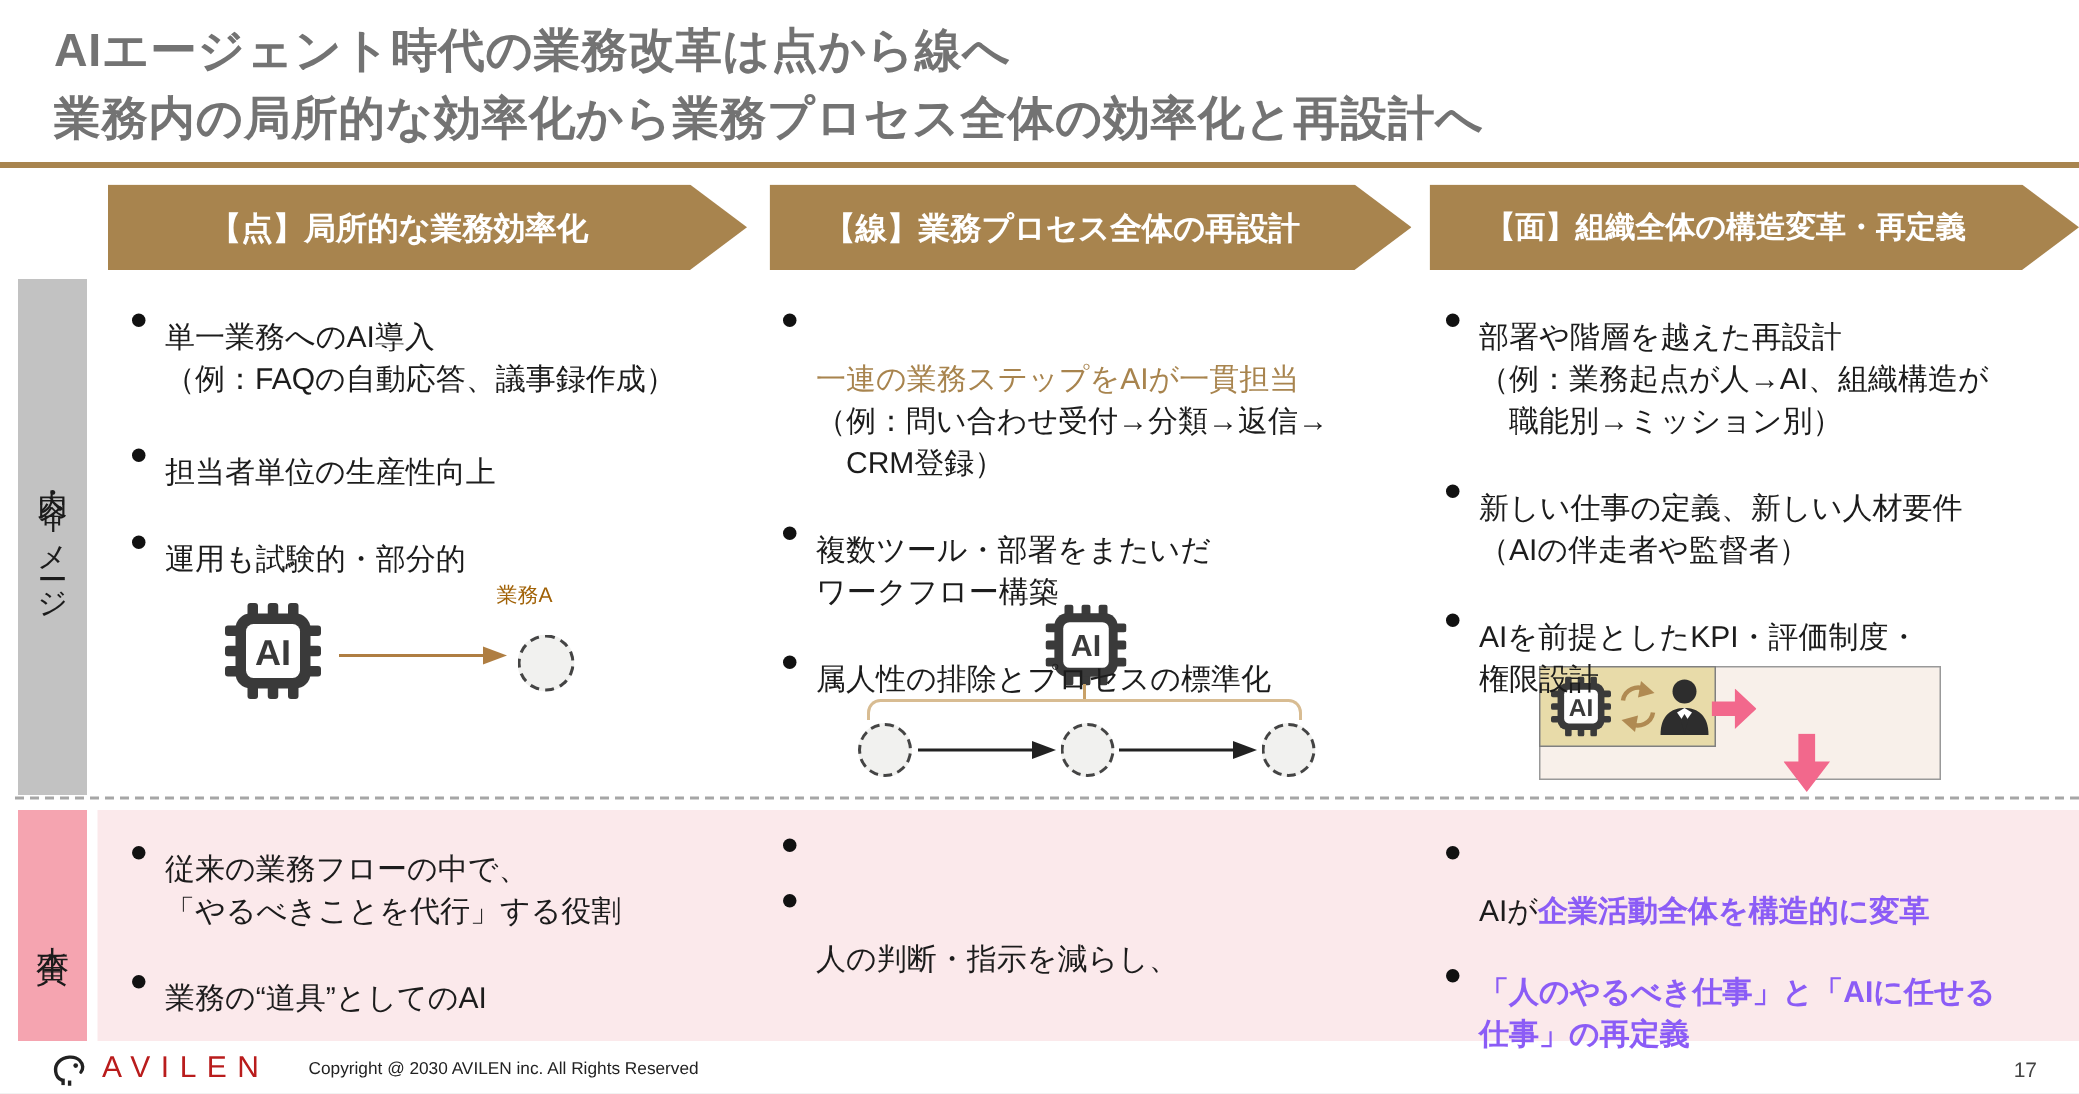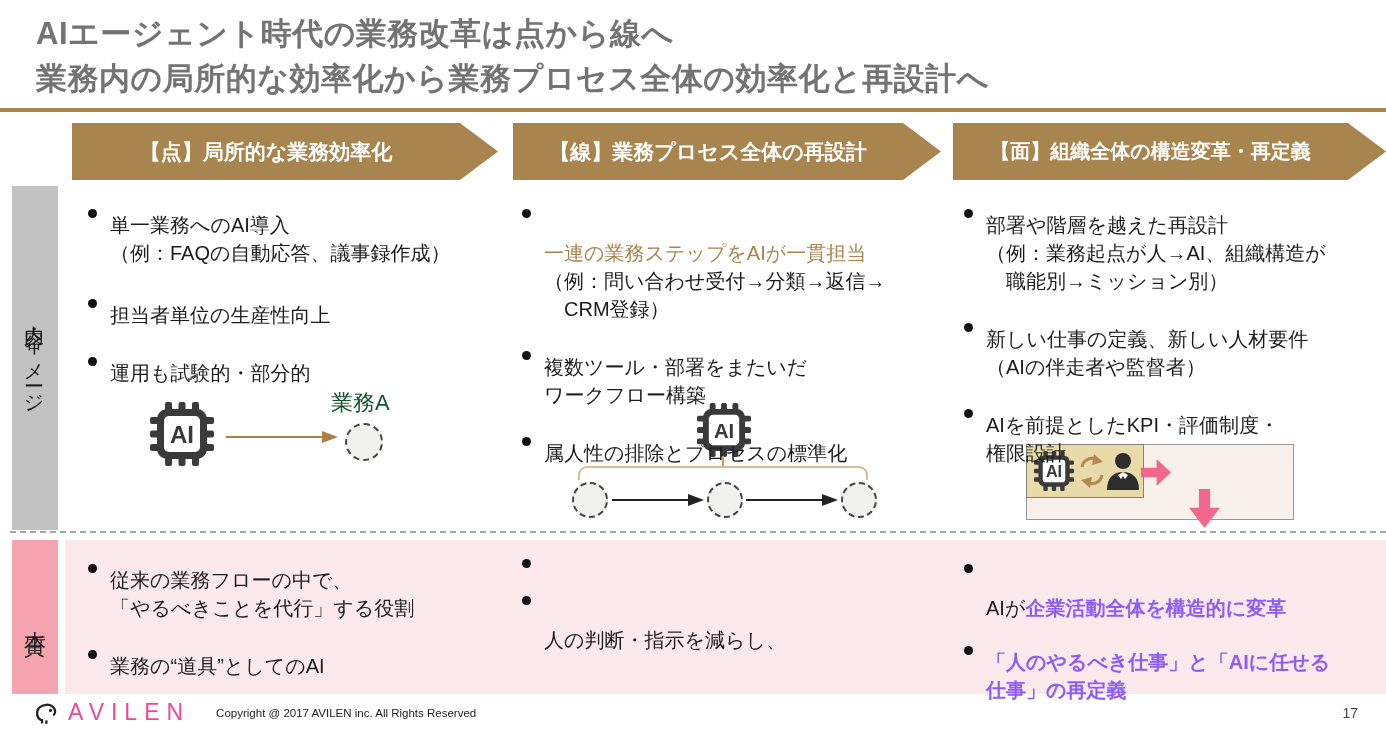--- a/index.html
+++ b/index.html
@@ -52,39 +52,39 @@
   .hlb { color:#8b5cf6; font-weight:bold; }
   .block { display:block; }
   .mb-lg { margin-bottom:22px; }
   .mb-md { margin-bottom:18px; }
   .mb-sm { margin-bottom:14px; }
 
   
   .abs { position:absolute; }
   svg text { font-family:"Liberation Sans","DejaVu Sans",sans-serif; }
   .dcircle { position:absolute; border:2px dashed #444; border-radius:50%; background:#F1F1EF; }
-  .task-label { position:absolute; left:331px; top:388px; font-size:22px; color:#14532d; }
+  .task-label { position:absolute; left:331px; top:388px; font-size:14px; color:#a16207; }
   .tick { position:absolute; left:722px; top:456px; width:2px; height:10px; background:#C9A167; }
   .bracket { position:absolute; left:578px; top:466px; width:290px; height:14px;
     border-top:2px solid #D8BC92; border-left:2px solid #D8BC92; border-right:2px solid #D8BC92;
     border-radius:9px 9px 0 0; }
   .outer3 { position:absolute; left:1026px; top:444px; width:268px; height:76px;
     background:#F8F0EA; border:1px solid #999; }
   .inner3 { position:absolute; left:1026px; top:444px; width:118px; height:54px;
     background:#E8DBA9; border:1px solid #808080; }
   .pink-arrow-right { position:absolute; left:1141px; top:459px; width:30px; height:27px; background:#F2688C;
     clip-path:polygon(0 32%, 52% 32%, 52% 0, 100% 50%, 52% 100%, 52% 68%, 0 68%); }
   .pink-arrow-down { position:absolute; left:1189px; top:489px; width:31px; height:39px; background:#F2688C;
     clip-path:polygon(32% 0, 68% 0, 68% 48%, 100% 48%, 50% 100%, 0 48%, 32% 48%); }
 
   
   .footer { position:absolute; left:0; top:696px; width:1386px; height:33px; background:#fff;
     display:flex; align-items:center; }
   .brand { display:flex; align-items:center; margin-left:34px; }
-  .brand-name { font-size:23px; letter-spacing:7px; color:#ec4899; font-weight:500; margin-left:8px; }
+  .brand-name { font-size:20px; letter-spacing:7px; color:#b91c1c; font-weight:500; margin-left:8px; }
   .copyright { font-size:11.5px; color:#222; margin-left:26px; }
   .page-num { position:absolute; right:28px; font-size:14px; color:#444; }
 </style>
 </head>
 <body>
 
 <div class="slide">
 
   <div class="title">
     <span>AIエージェント時代の業務改革は点から線へ</span><br>
@@ -304,17 +304,17 @@
   <div class="footer">
     <div class="brand">
       <svg width="26" height="26" viewBox="0 0 30 30">
         <path d="M8 23 C3 21 2 13 6 9 C10 5 18 4 22 8 C25 11 25 15 23 17" stroke="#222" stroke-width="2.6" fill="none" stroke-linecap="round"></path>
         <circle cx="19" cy="12" r="1.8" fill="#222"></circle>
         <rect x="8" y="22" width="2.6" height="5" fill="#222"></rect>
         <rect x="13" y="23.5" width="2.6" height="4" fill="#222"></rect>
       </svg>
       <span class="brand-name">AVILEN</span>
     </div>
-    <span class="copyright">Copyright @ 2017 AVILEN inc. All Rights Reserved</span>
+    <span class="copyright">Copyright @ 2030 AVILEN inc. All Rights Reserved</span>
     <span class="page-num">17</span>
   </div>
 
 </div>
 
 </body></html>

